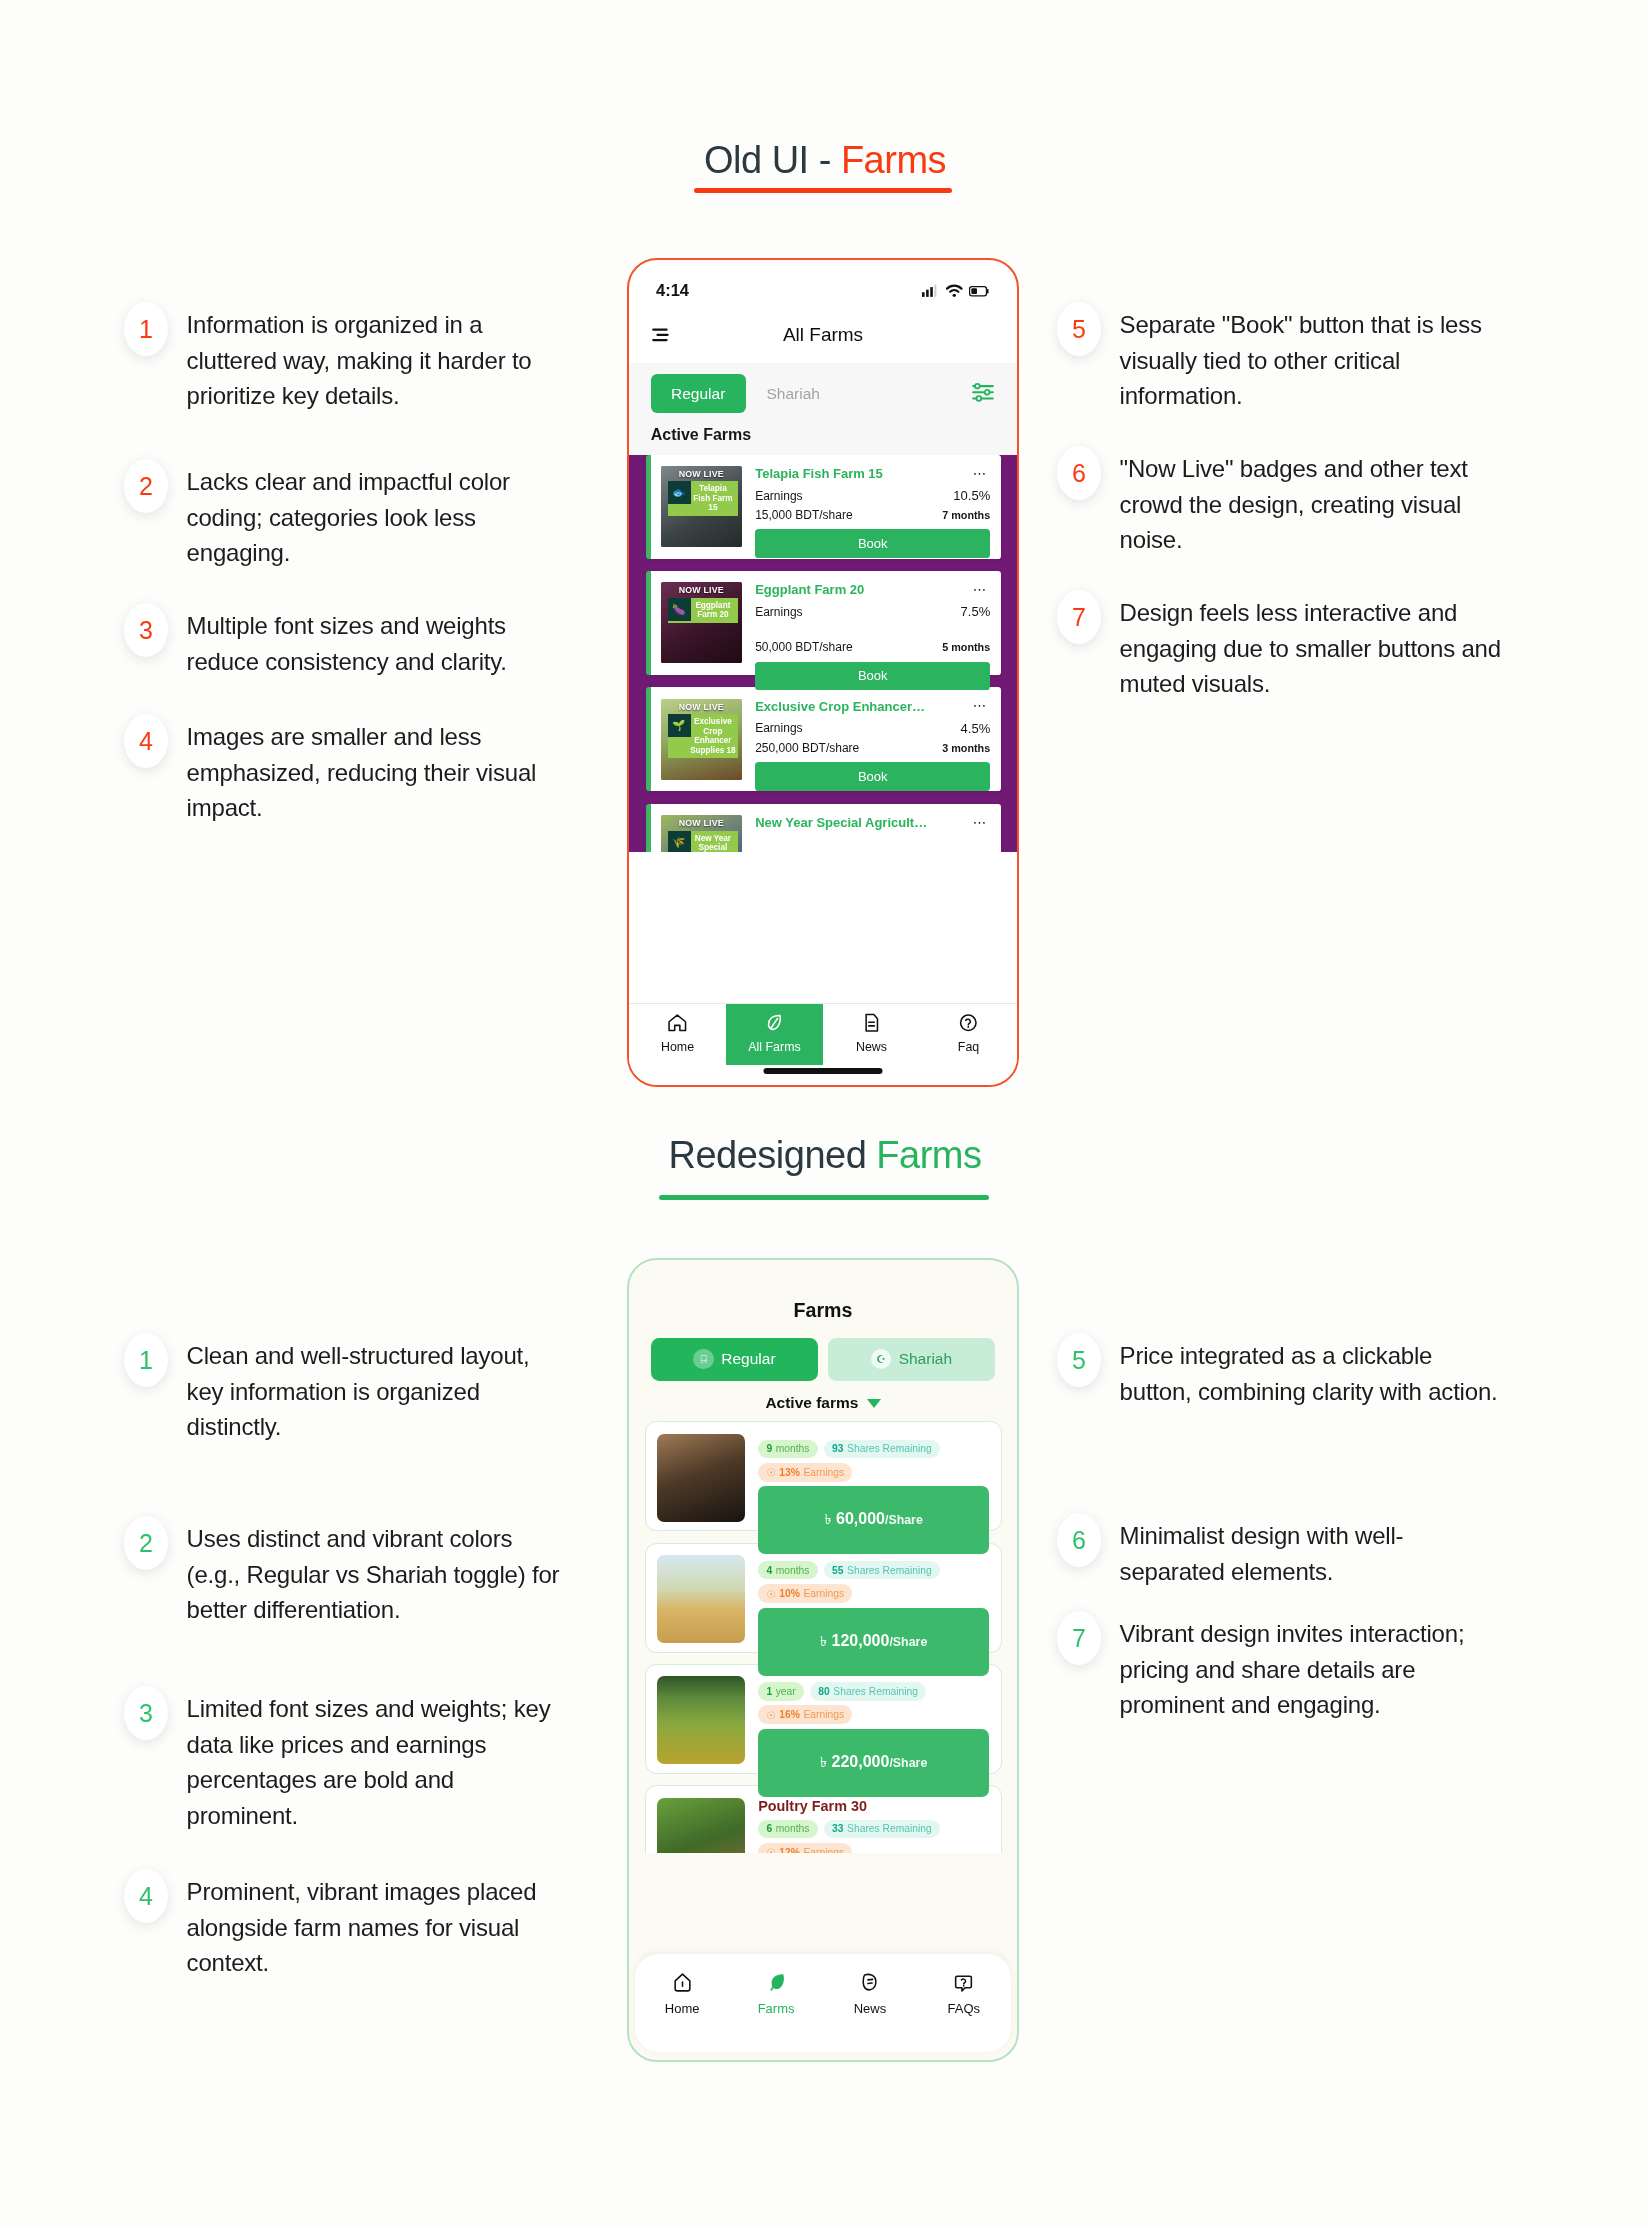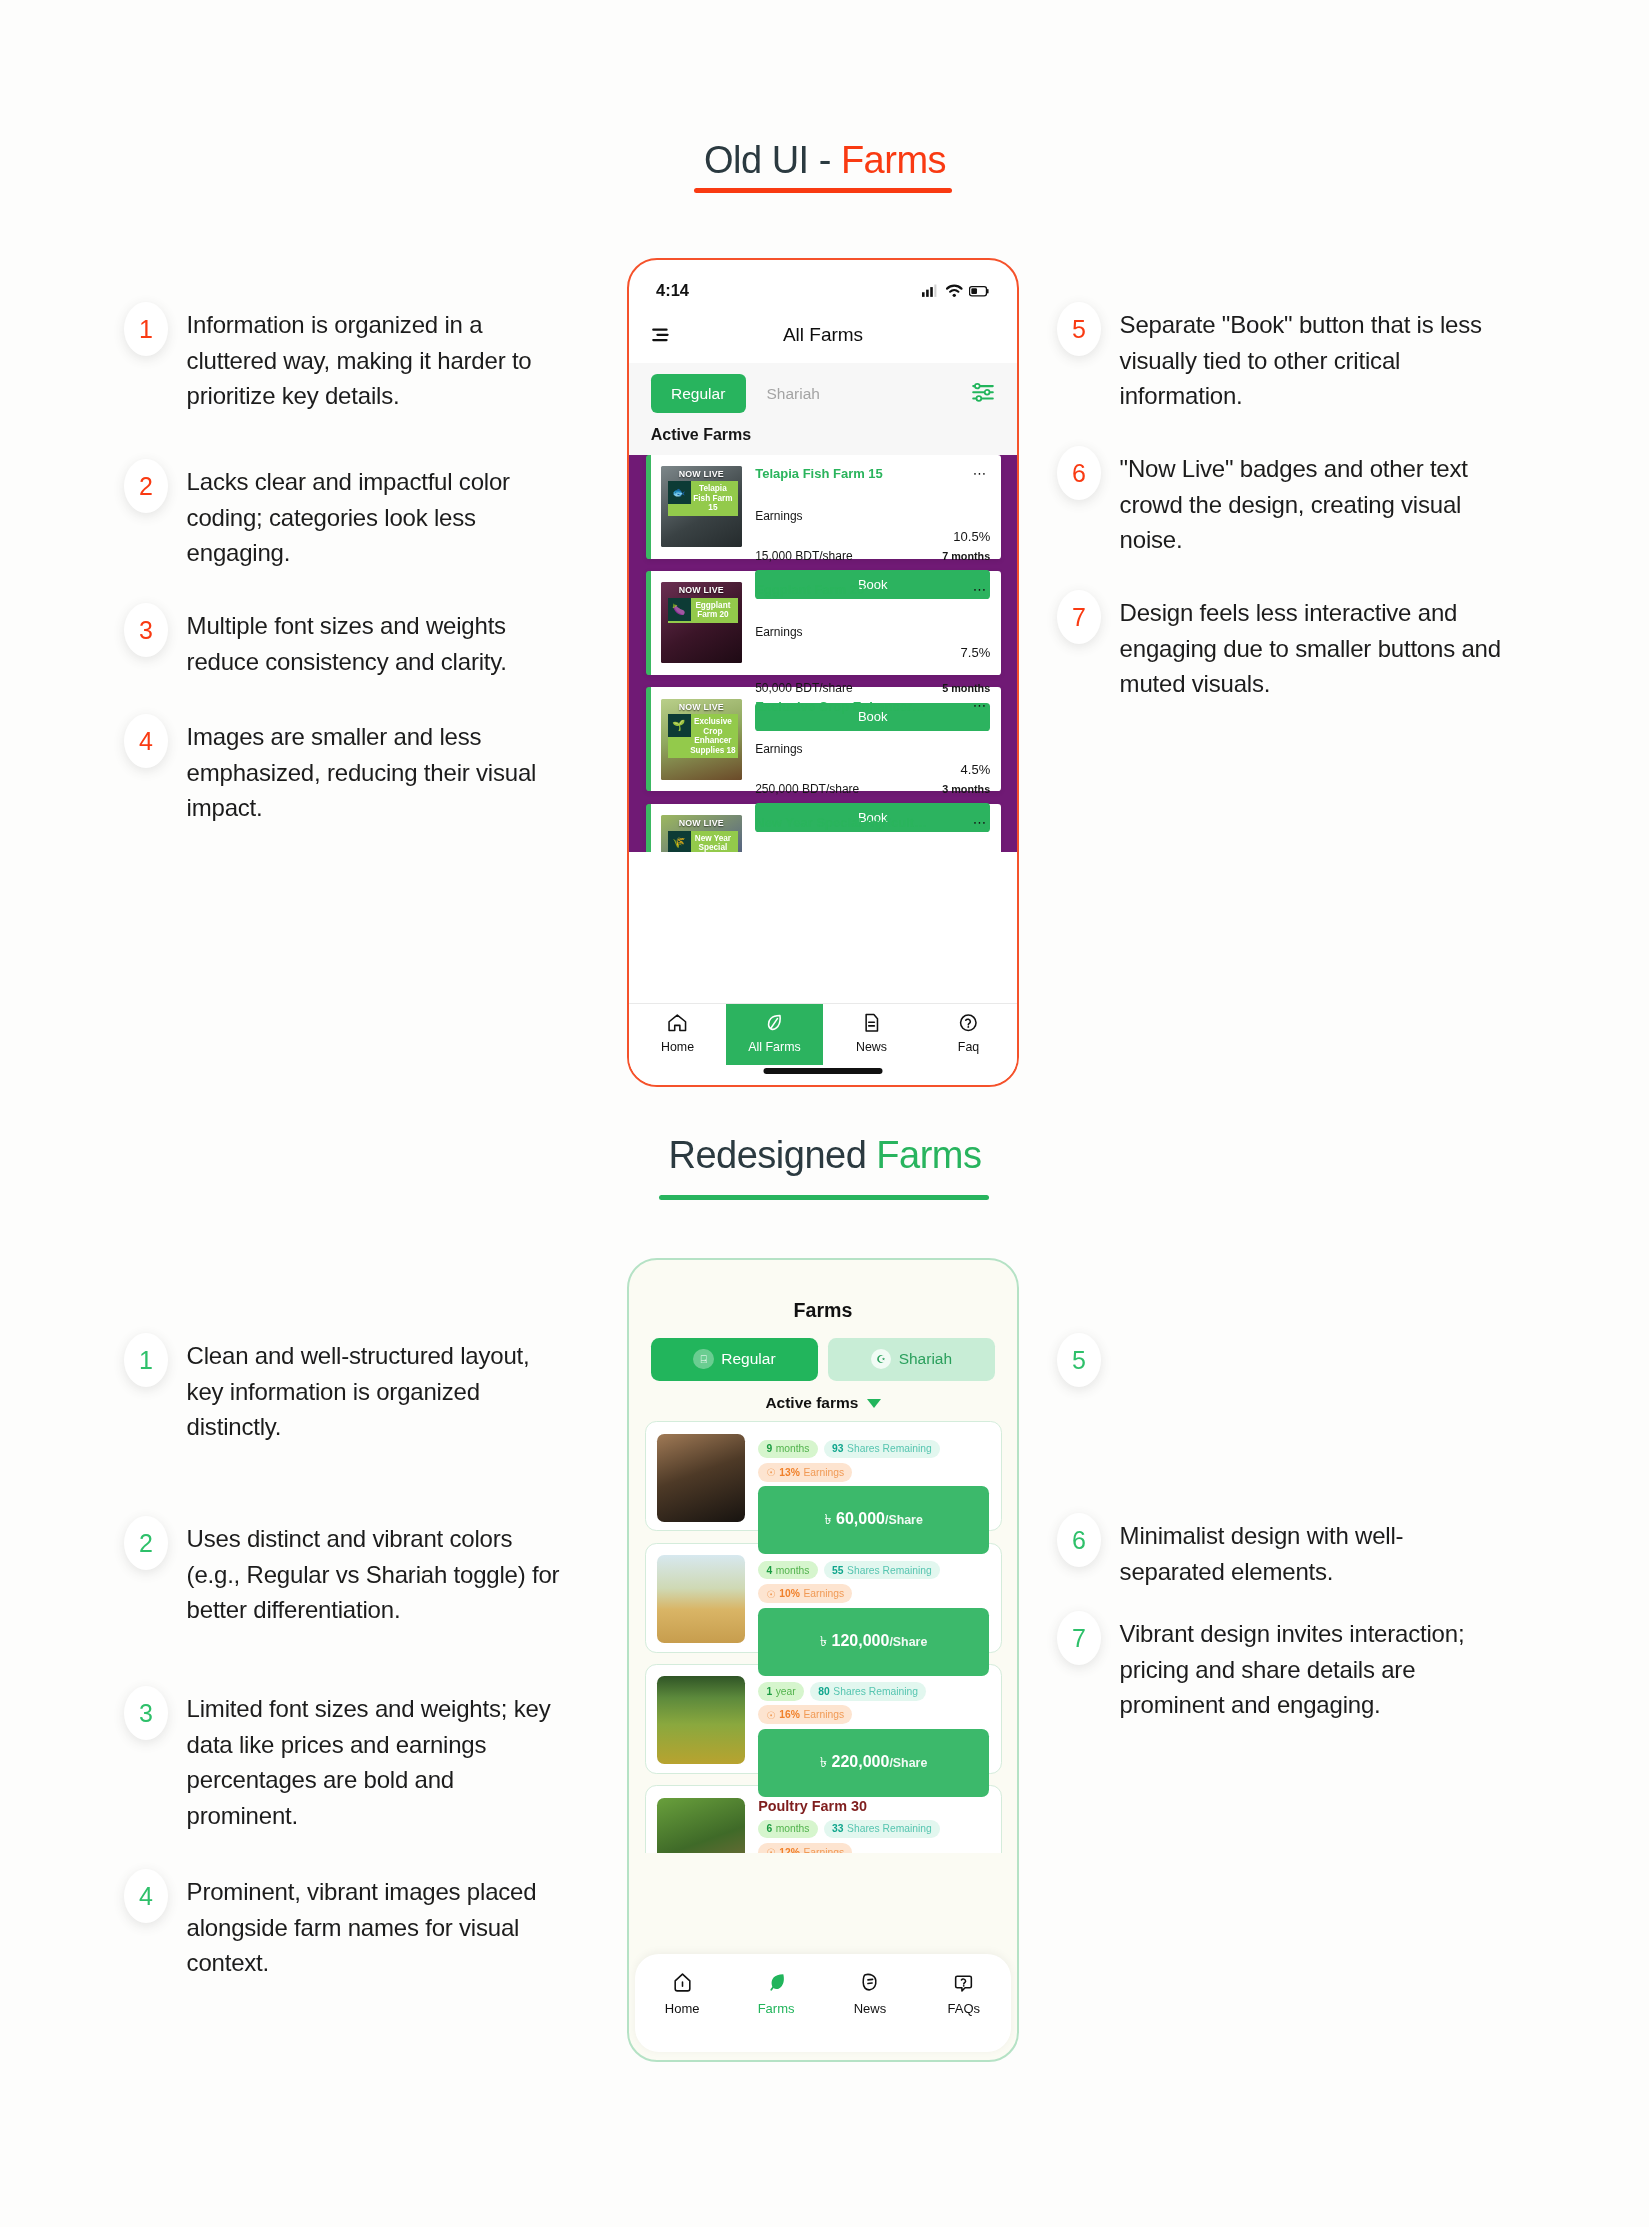--- a/index.html
+++ b/index.html
@@ -175,21 +175,21 @@
   .card-old-row {
     display: flex; justify-content: space-between; align-items: center;
   }
   .card-old-name {
     color: #2ab45c; font-size: 13px; font-weight: 700;
     white-space: nowrap; overflow: hidden; text-overflow: ellipsis;
     max-width: 170px;
   }
   .dots { font-size: 13.4px; letter-spacing: 1px; color: #151515; line-height: 1; padding-right: 3.1px; }
   .card-old-lbl { font-size: 12px; color: #161616; }
-  .card-old-val { font-size: 13px; color: #161616; margin-top: 41px; }
+  .card-old-val { font-size: 13px; color: #161616; }
   .card-old-val-b { font-size: 10.8px; color: #161616; font-weight: 700; }
   .card-old-sub { font-size: 12px; color: #161616; }
   .book-btn {
     margin-top: 7.2px;
     background: #2cb35f; color: #fff;
     border-radius: 3.6px;
     font-size: 13px;
     text-align: center;
     padding: 6.7px 0;
   }
@@ -550,20 +550,21 @@
     <div class="annot-badge green">3</div>
     <div class="annot-text">Limited font sizes and weights; key data like prices and earnings percentages are bold and prominent.</div>
   </div>
   <div class="annot" style="left:124px; top:1869px; width:438px;">
     <div class="annot-badge green">4</div>
     <div class="annot-text">Prominent, vibrant images placed alongside farm names for visual context.</div>
   </div>
 
   <div class="annot" style="left:1057px; top:1333px; width:449px;">
     <div class="annot-badge green">5</div>
+    <div class="annot-text">Price integrated as a clickable button, combining clarity with action.</div>
   </div>
   <div class="annot" style="left:1057px; top:1513px; width:449px;">
     <div class="annot-badge green">6</div>
     <div class="annot-text">Minimalist design with well-separated elements.</div>
   </div>
   <div class="annot" style="left:1057px; top:1611px; width:449px;">
     <div class="annot-badge green">7</div>
     <div class="annot-text">Vibrant design invites interaction; pricing and share details are prominent and engaging.</div>
   </div>
 

